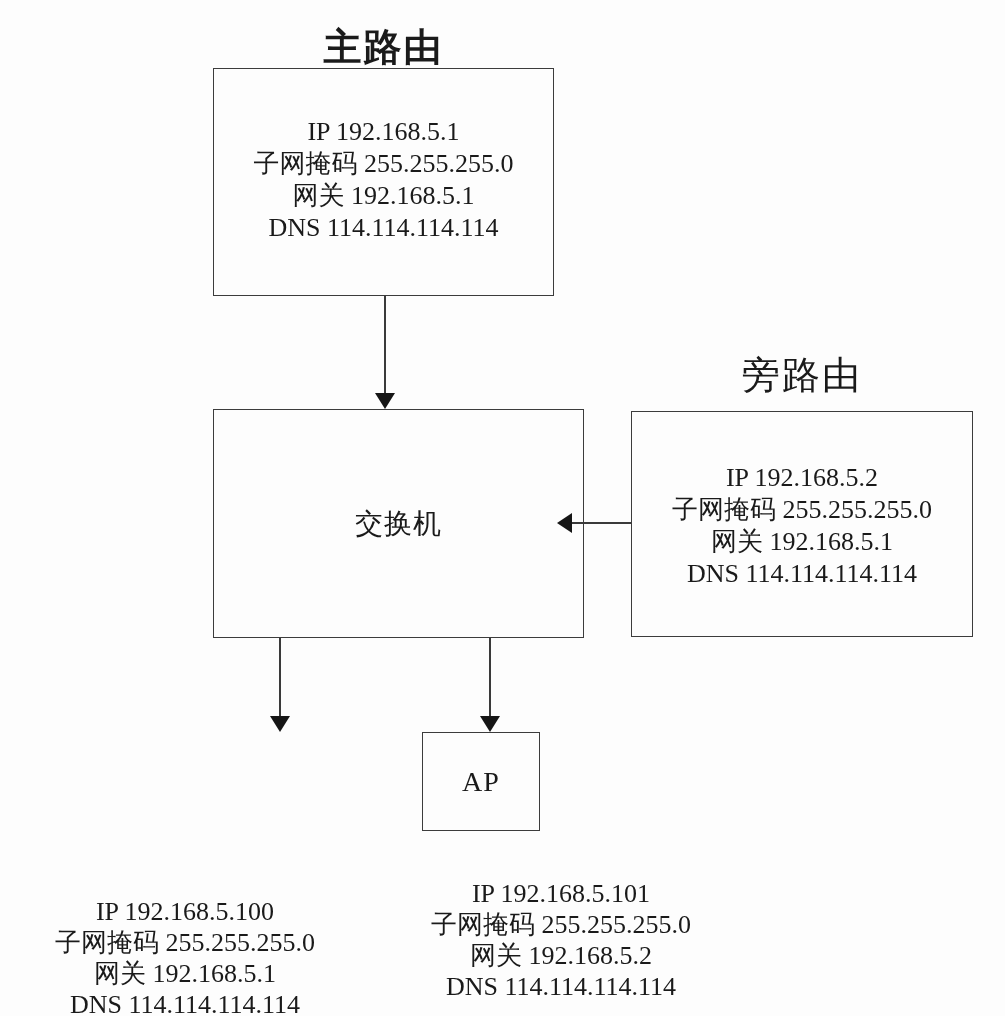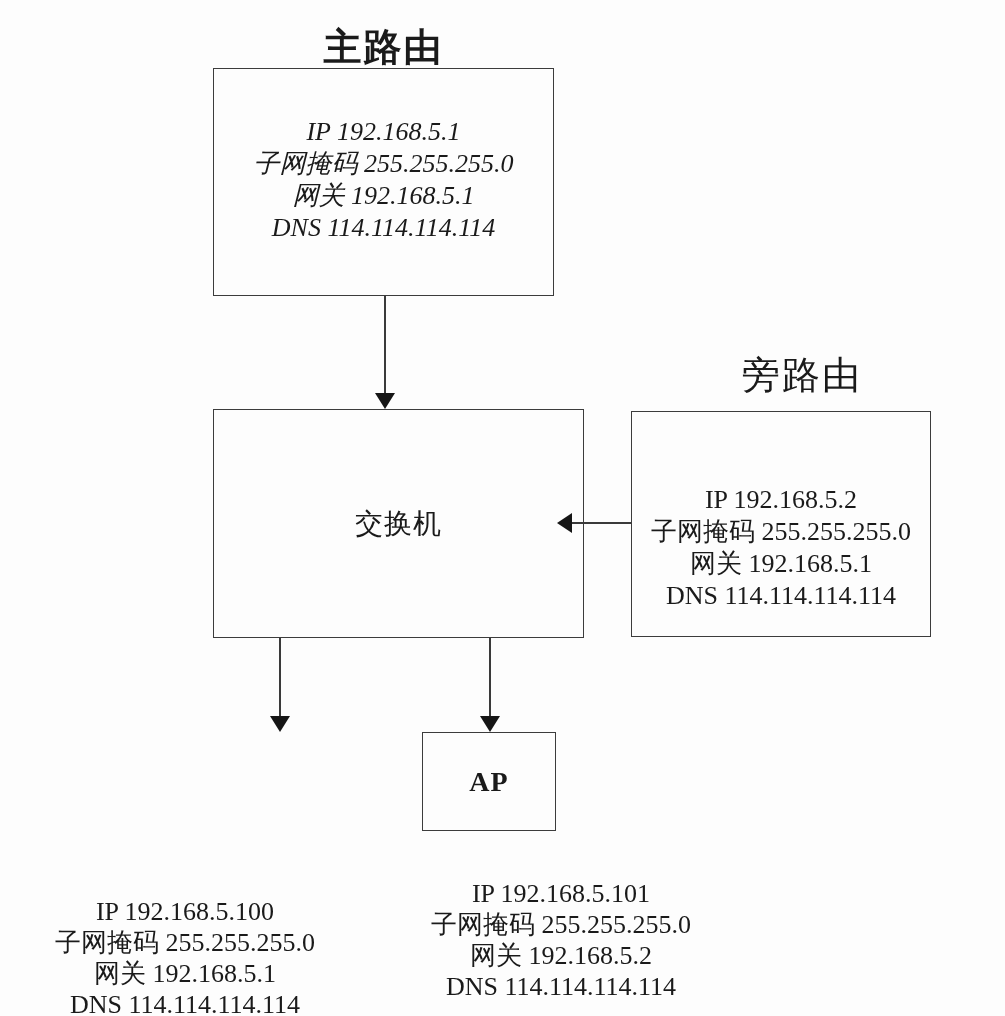--- a/index.html
+++ b/index.html
@@ -62,25 +62,25 @@
     position: absolute;
     width: 0; height: 0;
     border-top: 10px solid transparent;
     border-bottom: 10px solid transparent;
     border-right: 15px solid #161616;
   }
 
   
   .t-main   { left: 213px; top: 22px;  width: 341px; font-weight: bold; }
   .t-side   { left: 631px; top: 350px; width: 342px; }
-  .box-main   { left: 213px; top: 68px;  width: 341px; height: 228px; padding-top: 47px; font-style: italic; }
+  .box-main   { left: 213px; top: 68px;  width: 341px; height: 228px; padding-top: 47px; }
   .box-switch { left: 213px; top: 409px; width: 371px; height: 229px; }
-  .box-side   { left: 631px; top: 411px; width: 300px; height: 226px; padding-top: 72px; }
+  .box-side   { left: 631px; top: 411px; width: 342px; height: 226px; padding-top: 50px; }
   .box-computer { left: 213px; top: 732px; width: 135px; height: 99px; }
-  .box-ap       { left: 422px; top: 732px; width: 134px; height: 99px; font-weight: bold; }
+  .box-ap       { left: 422px; top: 732px; width: 118px; height: 99px; }
   .cfg-left  { left: 20px;  top: 872px; width: 330px; margin-top: 24px; }
   .cfg-right { left: 396px; top: 878px; width: 330px; }
 
   .line-main-switch { left: 384px; top: 296px; height: 97px; }
   .head-main-switch { left: 375px; top: 393px; }
   .line-side-switch { left: 571px; top: 522px; width: 60px; }
   .head-side-switch { left: 557px; top: 513px; }
   .line-switch-computer { left: 279px; top: 638px; height: 78px; }
   .head-switch-computer { left: 270px; top: 716px; }
   .line-switch-ap { left: 489px; top: 638px; height: 78px; }

